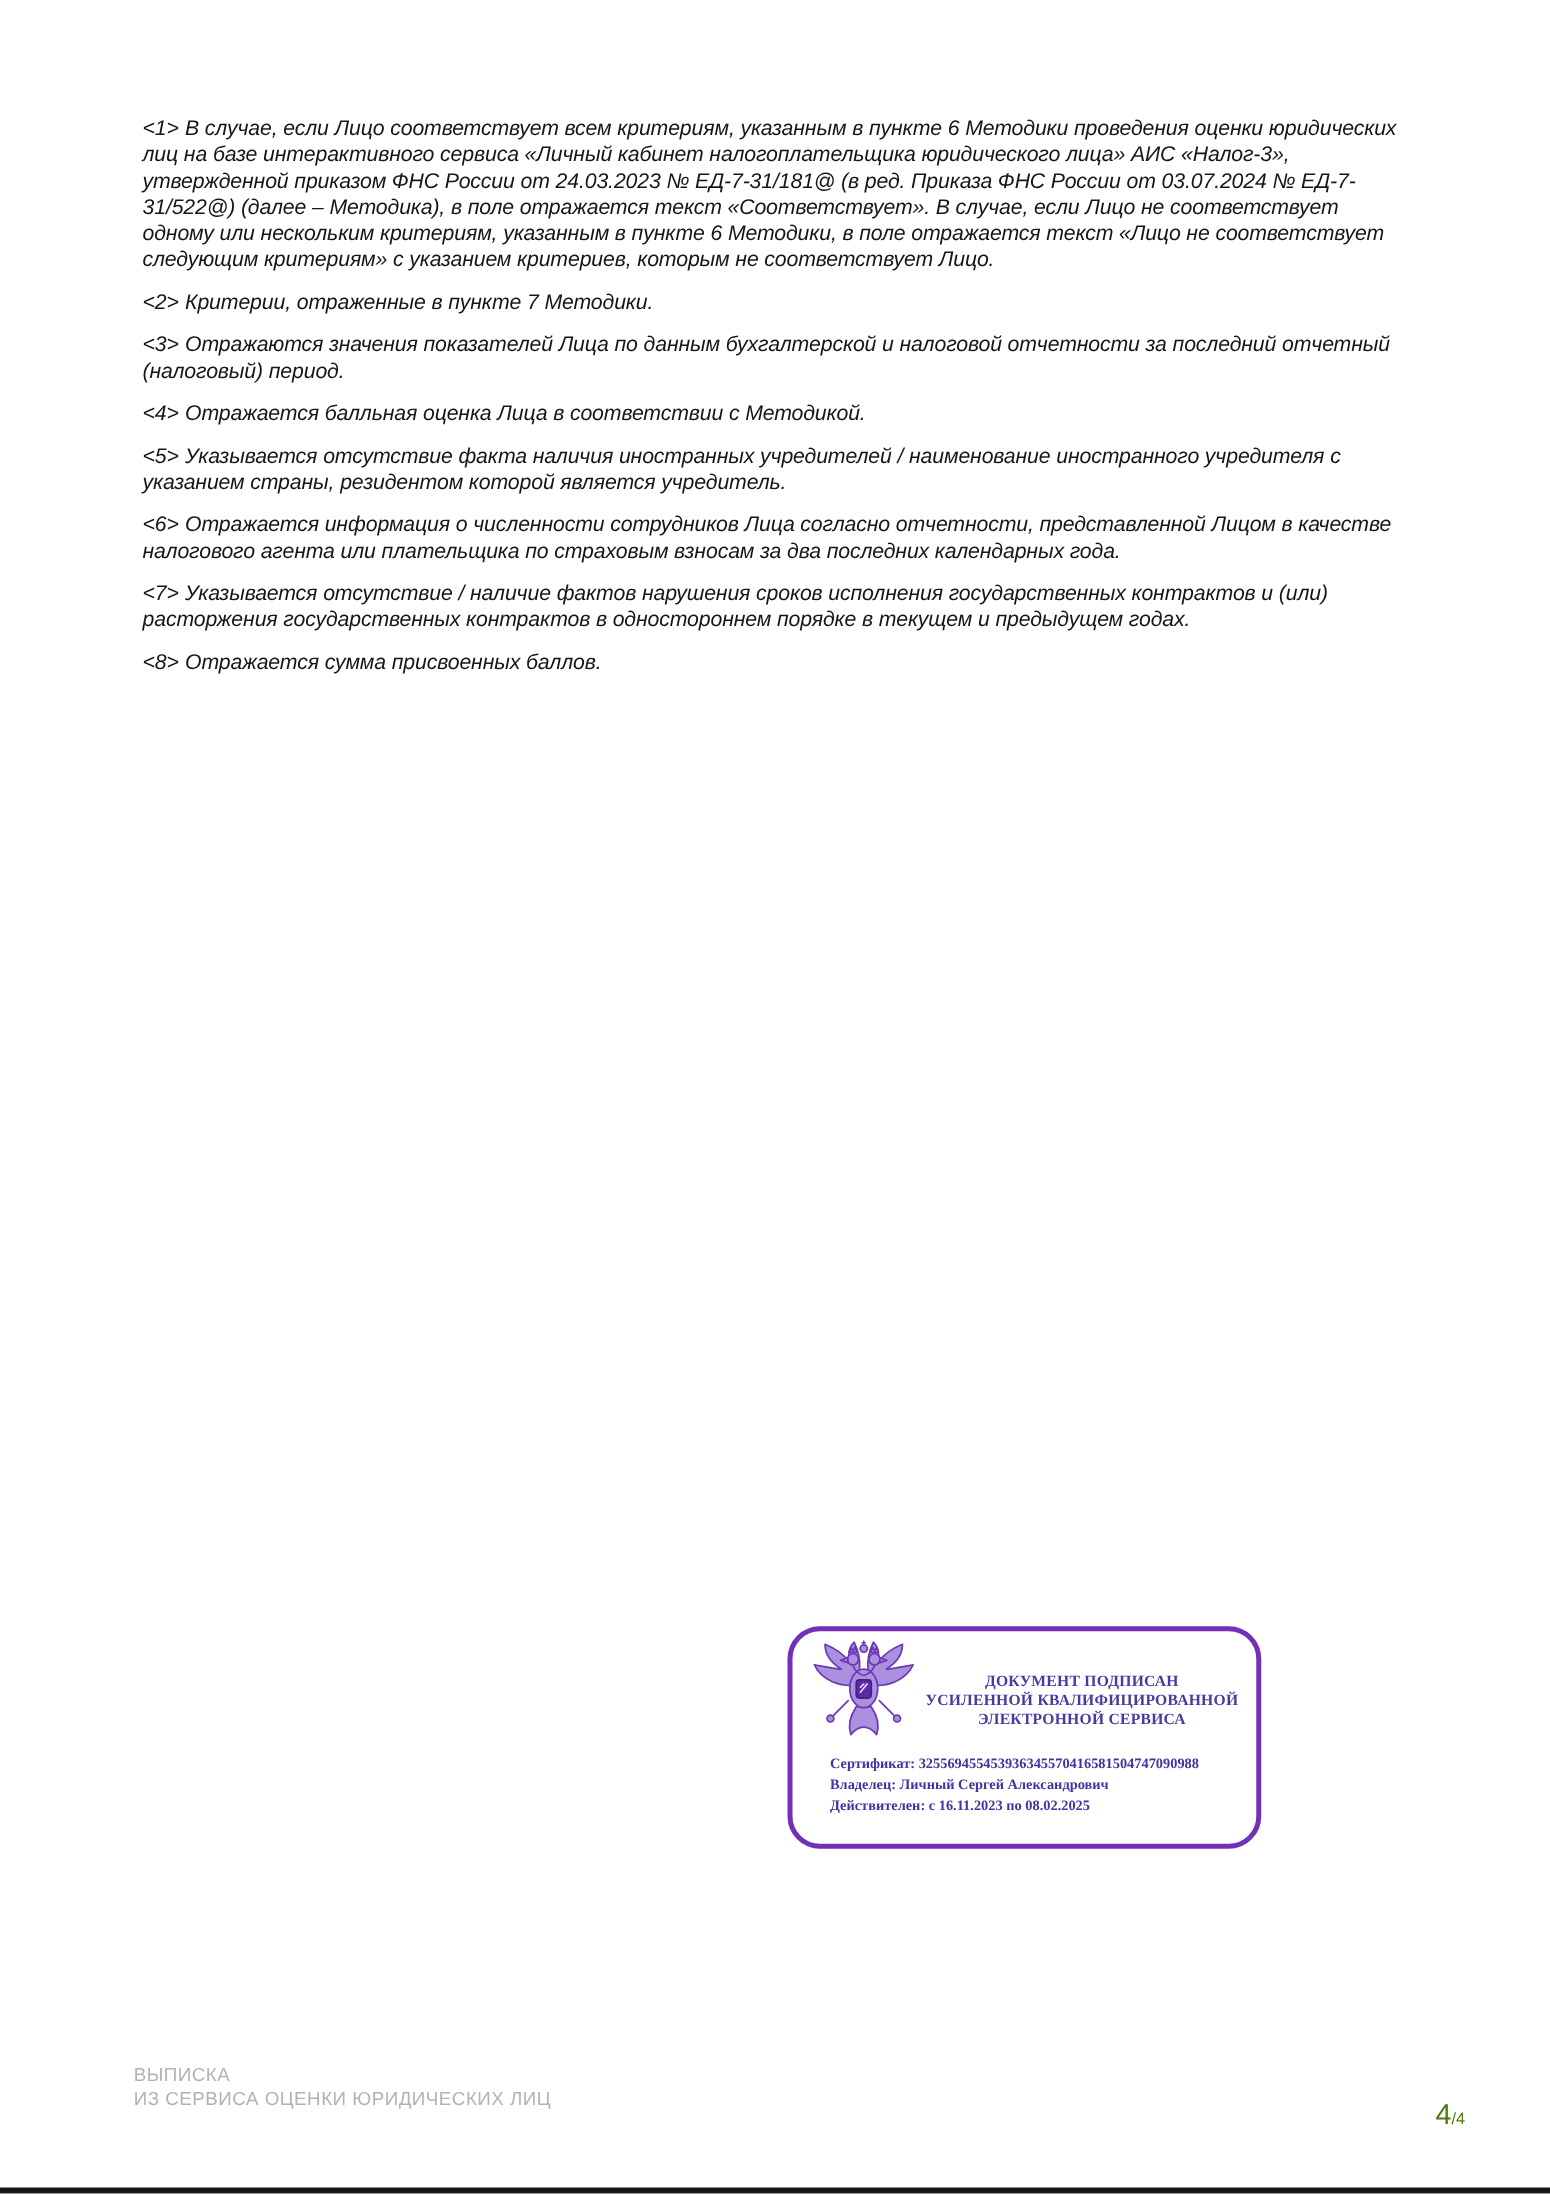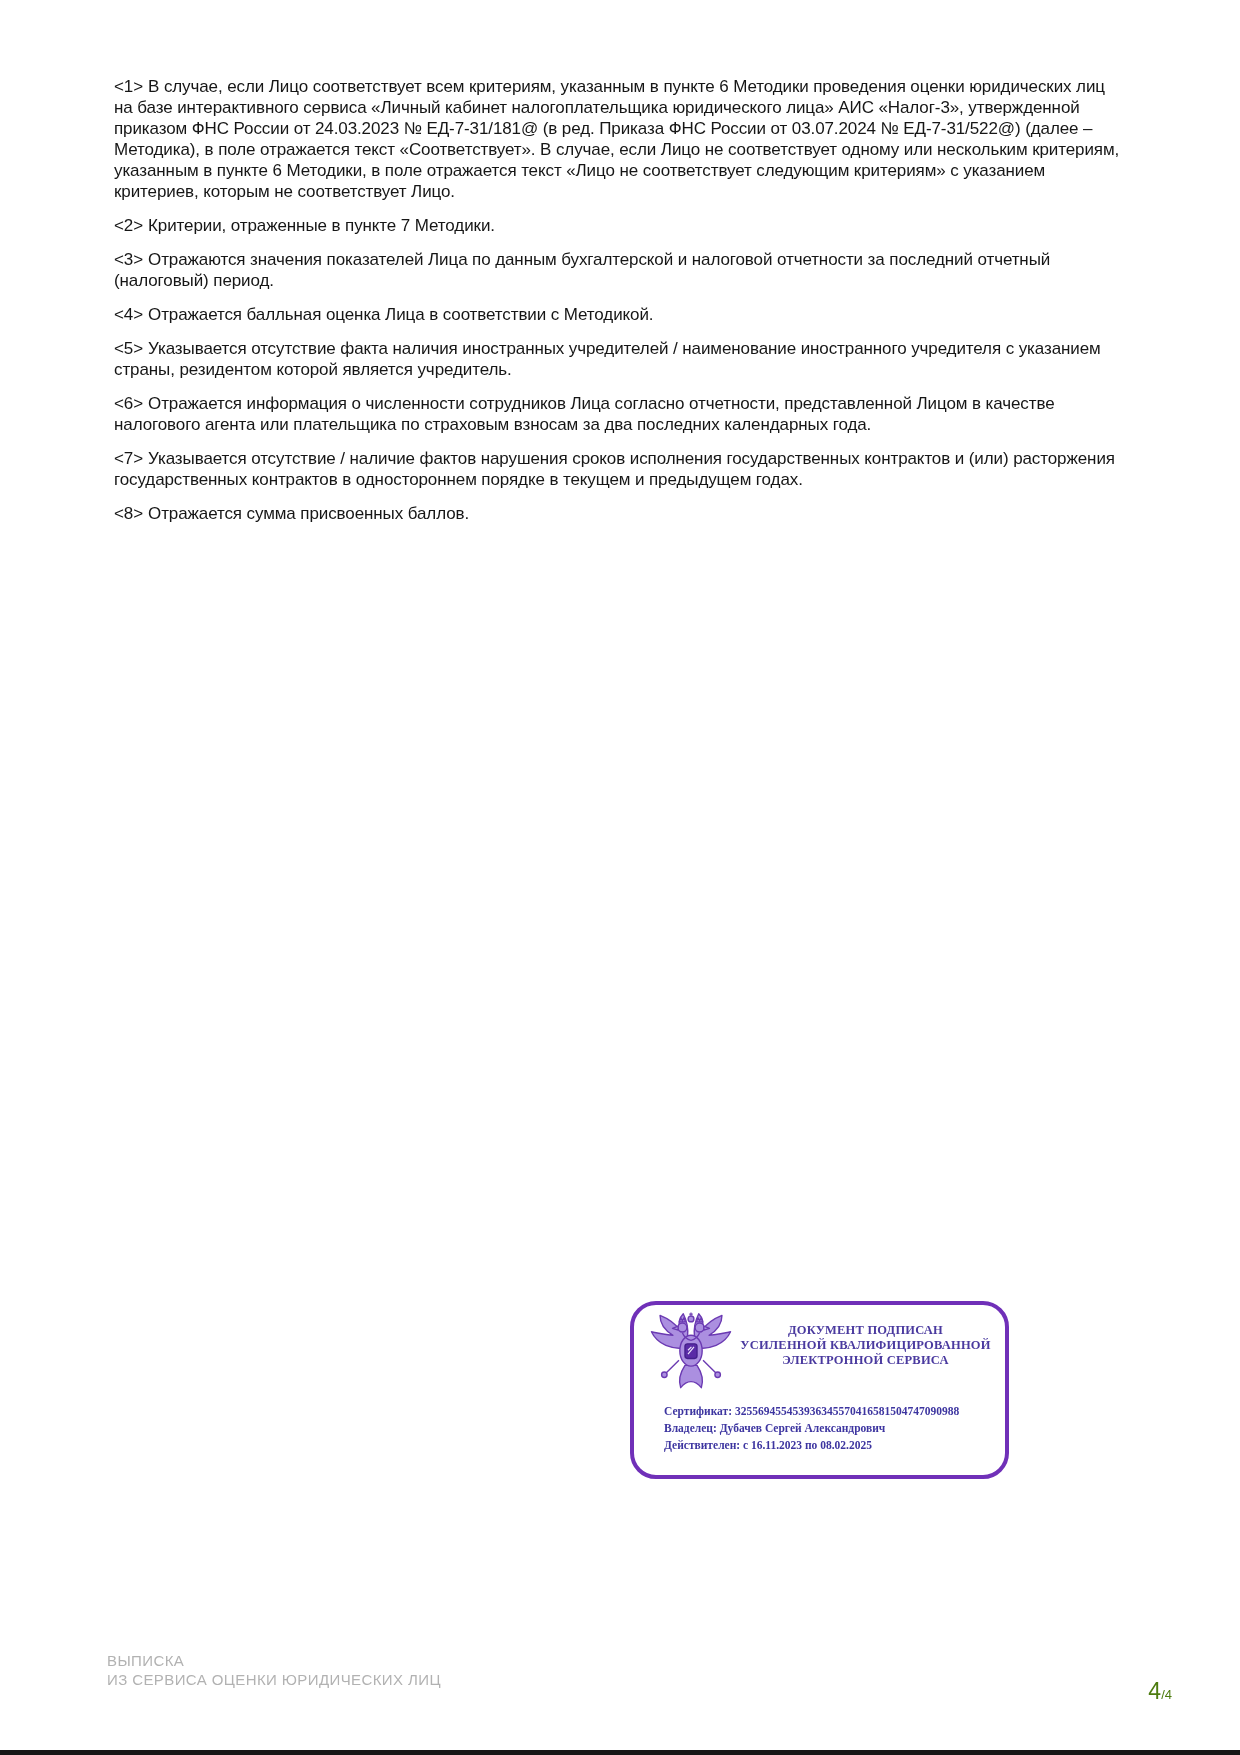--- a/index.html
+++ b/index.html
@@ -7,22 +7,23 @@
   .page {
     position:relative;
     width:1240px; height:1755px;
     background:#ffffff;
     overflow:hidden;
     font-family:"Liberation Sans", sans-serif;
     color:#141414;
   }
   .content {
     position:absolute;
-    left:114px; top:76px;
+    left:114px; top:92px;
     width:1014px;
+    font-style:italic;
   }
   .fn {
     font-size:17px;
     line-height:21px;
     letter-spacing:-0.1px;
     margin:0 0 13px 0;
     color:#161616;
   }
   .fn .marker { margin-right:5px; }
 
@@ -30,21 +31,21 @@
   .stamp {
     position:absolute;
     left:630px; top:1301px;
     width:379px; height:178px;
     background:#ffffff;
     border:4px solid #7030b8;
     border-radius:26px;
   }
   .stamp-top {
     display:flex;
-    align-items:flex-start;
+    align-items:center;
     padding:7px 12px 0 10px;
   }
   .emblem { flex:0 0 94px; width:94px; height:86px; }
   .stamp-title {
     flex:1;
     text-align:center;
     font-family:"Liberation Serif", serif;
     font-weight:bold;
     font-size:12.5px;
     line-height:15px;
@@ -141,21 +142,21 @@
         </svg>
       </div>
       <div class="stamp-title">
         <div>ДОКУМЕНТ ПОДПИСАН</div>
         <div>УСИЛЕННОЙ КВАЛИФИЦИРОВАННОЙ</div>
         <div>ЭЛЕКТРОННОЙ СЕРВИСА</div>
       </div>
     </div>
     <div class="stamp-details">
       <div><span>Сертификат:</span> <span>325569455453936345570416581504747090988</span></div>
-      <div><span>Владелец:</span> <span>Дубачев Сергей Александрович</span></div>
+      <div><span>Владелец:</span> <span>Личный Сергей Александрович</span></div>
       <div><span>Действителен:</span> <span>с 16.11.2023 по 08.02.2025</span></div>
     </div>
   </div>
 
   <div class="footer">
     <div>ВЫПИСКА</div>
     <div>ИЗ СЕРВИСА ОЦЕНКИ ЮРИДИЧЕСКИХ ЛИЦ</div>
   </div>
 
   <div class="pagenum">

